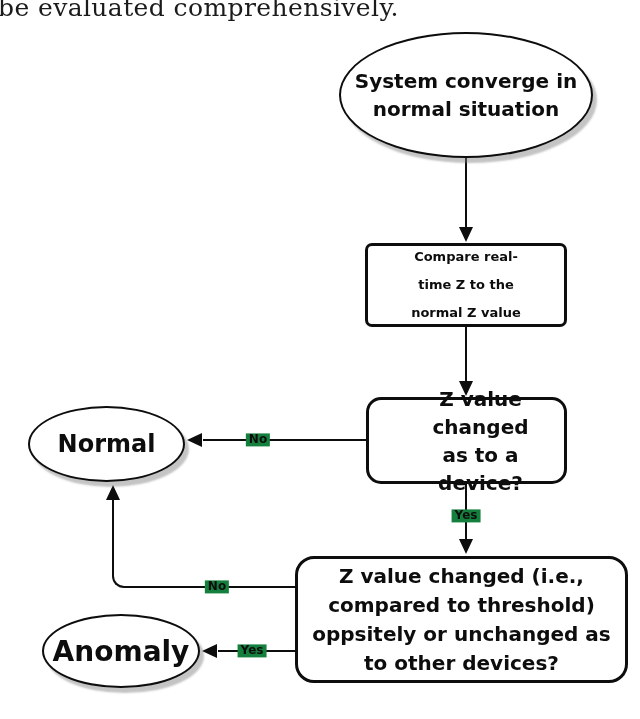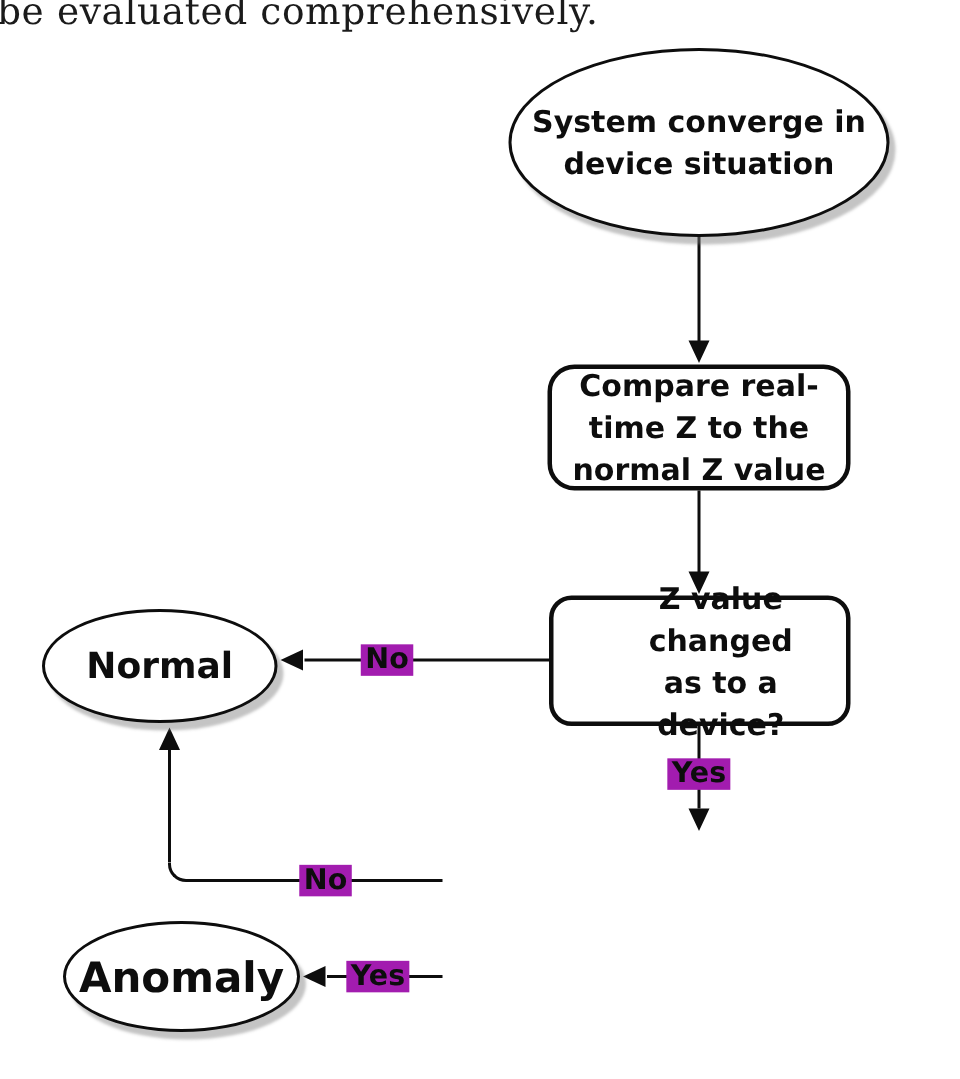--- a/index.html
+++ b/index.html
@@ -38,21 +38,21 @@
   }
   .node .lbl { white-space: pre-line; }
   .ellipse {
     border: 2px solid var(--stroke, #0d0d0d);
     border-radius: 50%;
     box-shadow: 4px 5px 2px rgba(125,125,125,0.45);
   }
   .rbox { border: 3px solid var(--stroke, #0d0d0d); }
 
   .n-start   { left: 339px; top: 32px;  width: 254px; height: 126px; font-size: 20px; line-height: 28px; }
-  .n-compare { left: 365px; top: 243px; width: 202px; height: 84px;  font-size: 20px; line-height: 28px; border-radius: 18px; }
+  .n-compare { left: 365px; top: 243px; width: 202px; height: 84px;  font-size: 13px; line-height: 28px; border-radius: 7px; }
   .n-device  { left: 366px; top: 397px; width: 201px; height: 87px;  font-size: 20px; line-height: 28px; border-radius: 15px; padding-left: 28px; }
   .n-normal  { left: 28px;  top: 406px; width: 157px; height: 76px;  font-size: 24px; }
   .n-other   { left: 295px; top: 556px; width: 333px; height: 127px; font-size: 20px; line-height: 29px; border-radius: 19px; }
   .n-anomaly { left: 42px;  top: 614px; width: 158px; height: 74px;  font-size: 28px; }
 
   
   .line { position: absolute; background: var(--stroke, #0d0d0d); }
   .l1  { left: 465px; top: 157px; width: 2px;   height: 72px; }
   .l2  { left: 465px; top: 327px; width: 2px;   height: 55px; }
   .l3  { left: 203px; top: 439px; width: 163px; height: 2px;  }
@@ -78,23 +78,23 @@
   .ah2 { left: 459px; top: 381px; }
   .ah3 { left: 187px; top: 433px; }
   .ah4 { left: 459px; top: 539px; }
   .ah5 { left: 106px; top: 485px; }
   .ah6 { left: 202px; top: 644px; }
 
   
   .edge-label {
     position: absolute;
     transform: translate(-50%, -50%);
-    background: #a21caf;
+    background: #15803d;
     padding: 0 3px;
-    font-size: 19px;
+    font-size: 12px;
     font-weight: bold;
     color: var(--text, #0d0d0d);
     line-height: 1.1;
   }
   .lbl-no1  { left: 258px; top: 440px; }
   .lbl-yes1 { left: 466px; top: 516px; }
   .lbl-no2  { left: 217px; top: 587px; }
   .lbl-yes2 { left: 252px; top: 651px; }
 </style>
 </head>
@@ -124,36 +124,42 @@
   <div class="line l6"></div>
   <div class="arrow a-left ah6"></div>
 
   <span class="edge-label lbl-no1">No</span>
   <span class="edge-label lbl-yes1">Yes</span>
   <span class="edge-label lbl-no2">No</span>
   <span class="edge-label lbl-yes2">Yes</span>
 
   <div class="node ellipse n-start">
     <span class="lbl">System converge in
-device situation</span>
+normal situation</span>
   </div>
 
   <div class="node rbox n-compare">
     <span class="lbl">Compare real-
 time Z to the
 normal Z value</span>
   </div>
 
   <div class="node rbox n-device">
     <span class="lbl">Z value changed
 as to a device?</span>
   </div>
 
   <div class="node ellipse n-normal">
     <span class="lbl">Normal</span>
   </div>
 
+  <div class="node rbox n-other">
+    <span class="lbl">Z value changed (i.e.,
+compared to threshold)
+oppsitely or unchanged as
+to other devices?</span>
+  </div>
 
   <div class="node ellipse n-anomaly">
     <span class="lbl">Anomaly</span>
   </div>
 
 </div>
 
 </body></html>

